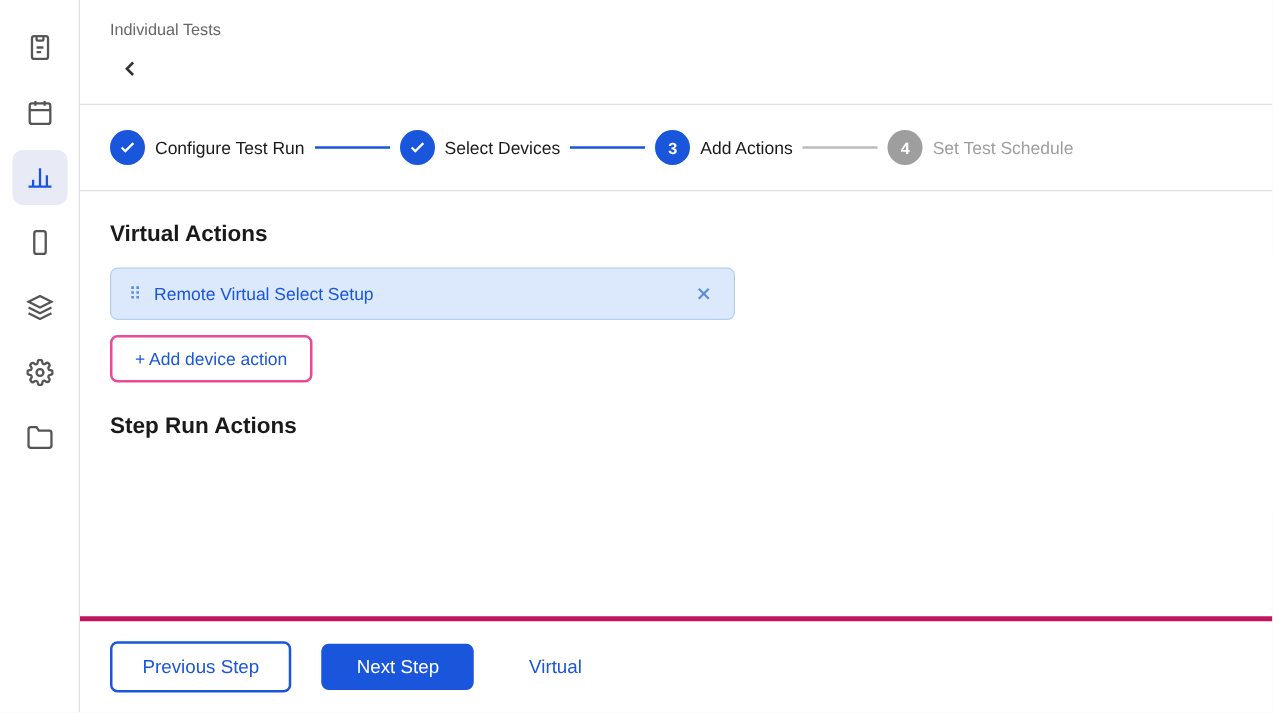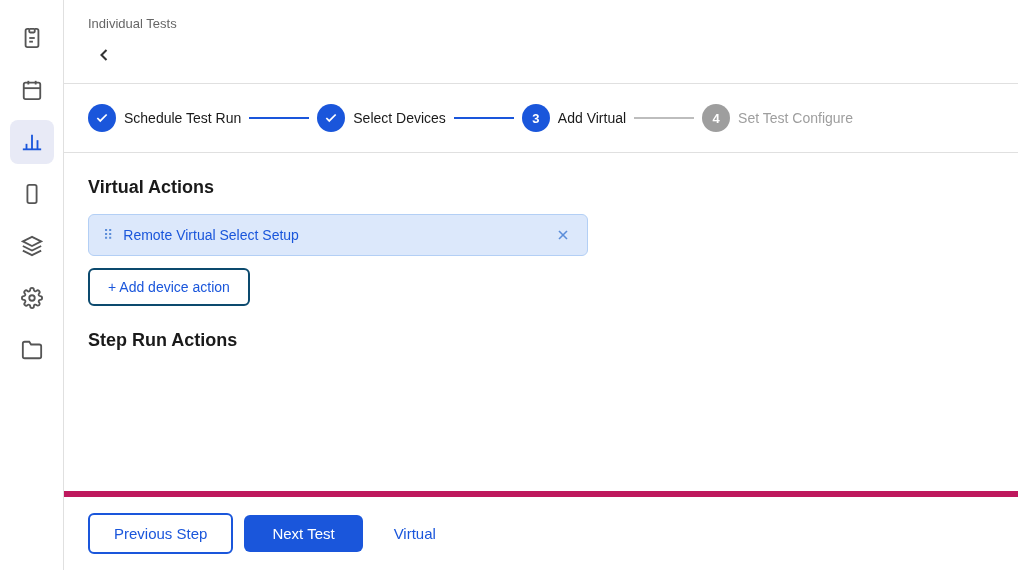--- a/index.html
+++ b/index.html
@@ -183,39 +183,39 @@
       align-items: center;
       padding: 2px;
     }
 
     
     .add-action-btn {
       display: inline-flex;
       align-items: center;
       gap: 6px;
       padding: 9px 18px;
-      border: 2px solid #0c4a6e;
+      border: 2px solid #ec4899;
       border-radius: 6px;
       background: #fff;
       color: #1a56db;
       font-size: 14px;
       font-weight: 500;
       cursor: pointer;
       margin-bottom: 24px;
     }
 
     .section-gap { margin-bottom: 8px; }
 
     
     .footer {
       padding: 16px 24px;
-      border-top: 6px solid #be185d;
-      display: flex;
-      align-items: center;
-      gap: 11px;
+      border-top: 4px solid #be185d;
+      display: flex;
+      align-items: center;
+      gap: 24px;
     }
     .btn-secondary {
       padding: 10px 24px;
       border: 2px solid #1a56db;
       border-radius: 6px;
       background: #fff;
       color: #1a56db;
       font-size: 15px;
       font-weight: 500;
       cursor: pointer;
@@ -307,40 +307,40 @@
     </div>
   </div>
 
   <div class="steps-container">
     <div class="step">
       <div class="step-circle completed">
         <svg width="14" height="14" viewBox="0 0 24 24" fill="none" stroke="currentColor" stroke-width="3">
             <polyline points="20 6 9 17 4 12"></polyline>
           </svg>
       </div>
-      <span class="step-label">Schedule Test Run</span>
+      <span class="step-label">Configure Test Run</span>
     </div>
     <div class="step-connector completed"></div>
     <div class="step">
       <div class="step-circle completed">
         <svg width="14" height="14" viewBox="0 0 24 24" fill="none" stroke="currentColor" stroke-width="3">
             <polyline points="20 6 9 17 4 12"></polyline>
           </svg>
       </div>
       <span class="step-label">Select Devices</span>
     </div>
     <div class="step-connector completed"></div>
     <div class="step">
       <div class="step-circle active">3</div>
-      <span class="step-label">Add Virtual</span>
+      <span class="step-label">Add Actions</span>
     </div>
     <div class="step-connector"></div>
     <div class="step">
       <div class="step-circle inactive">4</div>
-      <span class="step-label inactive">Set Test Configure</span>
+      <span class="step-label inactive">Set Test Schedule</span>
     </div>
   </div>
 
   <div class="content">
     <h2 class="section-title">Virtual Actions</h2>
 
     <div class="action-item">
       <div class="action-item-left">
         <span class="drag-handle">⠿</span>
         <span class="action-item-label">Remote Virtual Select Setup</span>
@@ -354,17 +354,17 @@
     </div>
 
     <button class="add-action-btn">+ Add device action</button>
 
     <h2 class="section-title section-gap">Step Run Actions</h2>
 
   </div>
 
   <div class="footer">
     <button class="btn-secondary">Previous Step</button>
-    <button class="btn-primary">Next Test</button>
+    <button class="btn-primary">Next Step</button>
     <button class="btn-cancel">Virtual</button>
   </div>
 
 </div>
 
 </body></html>

